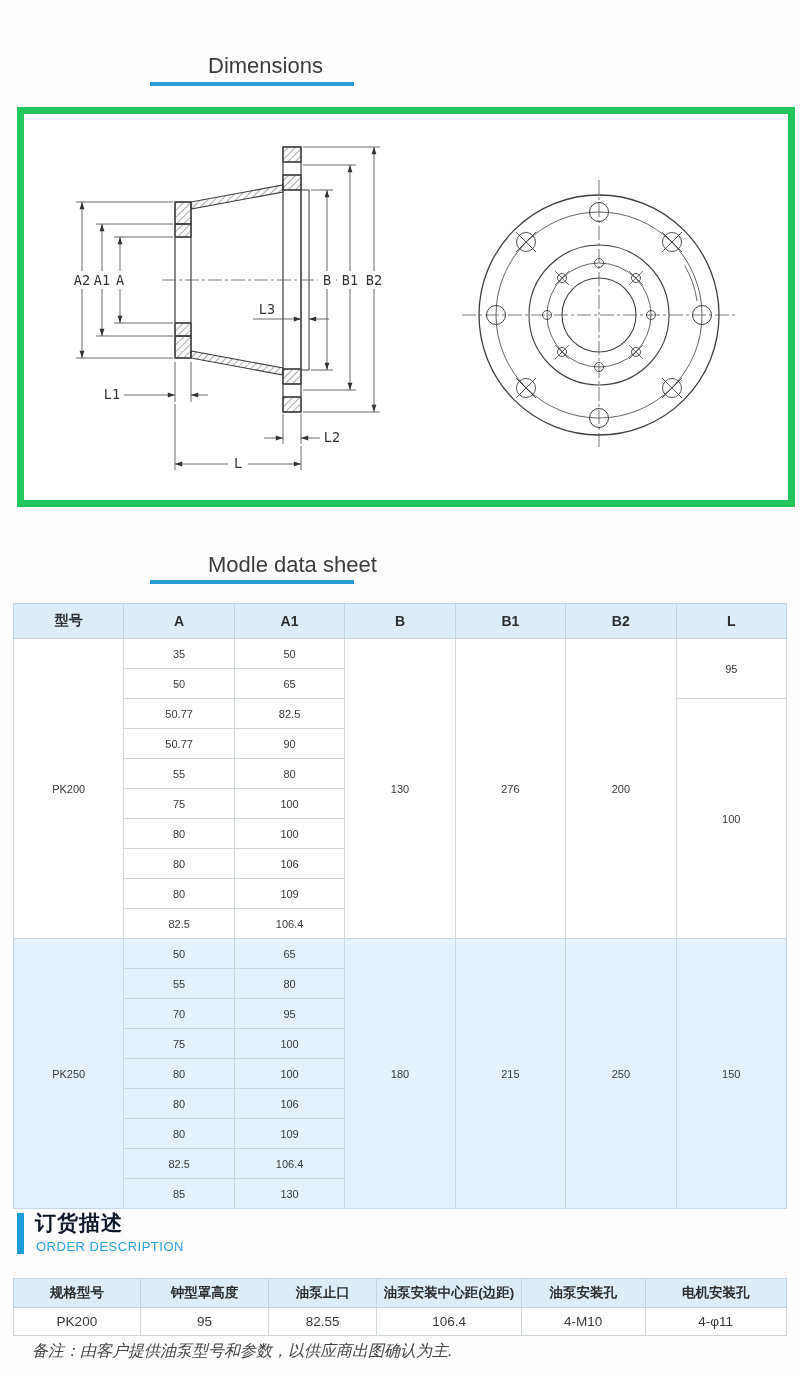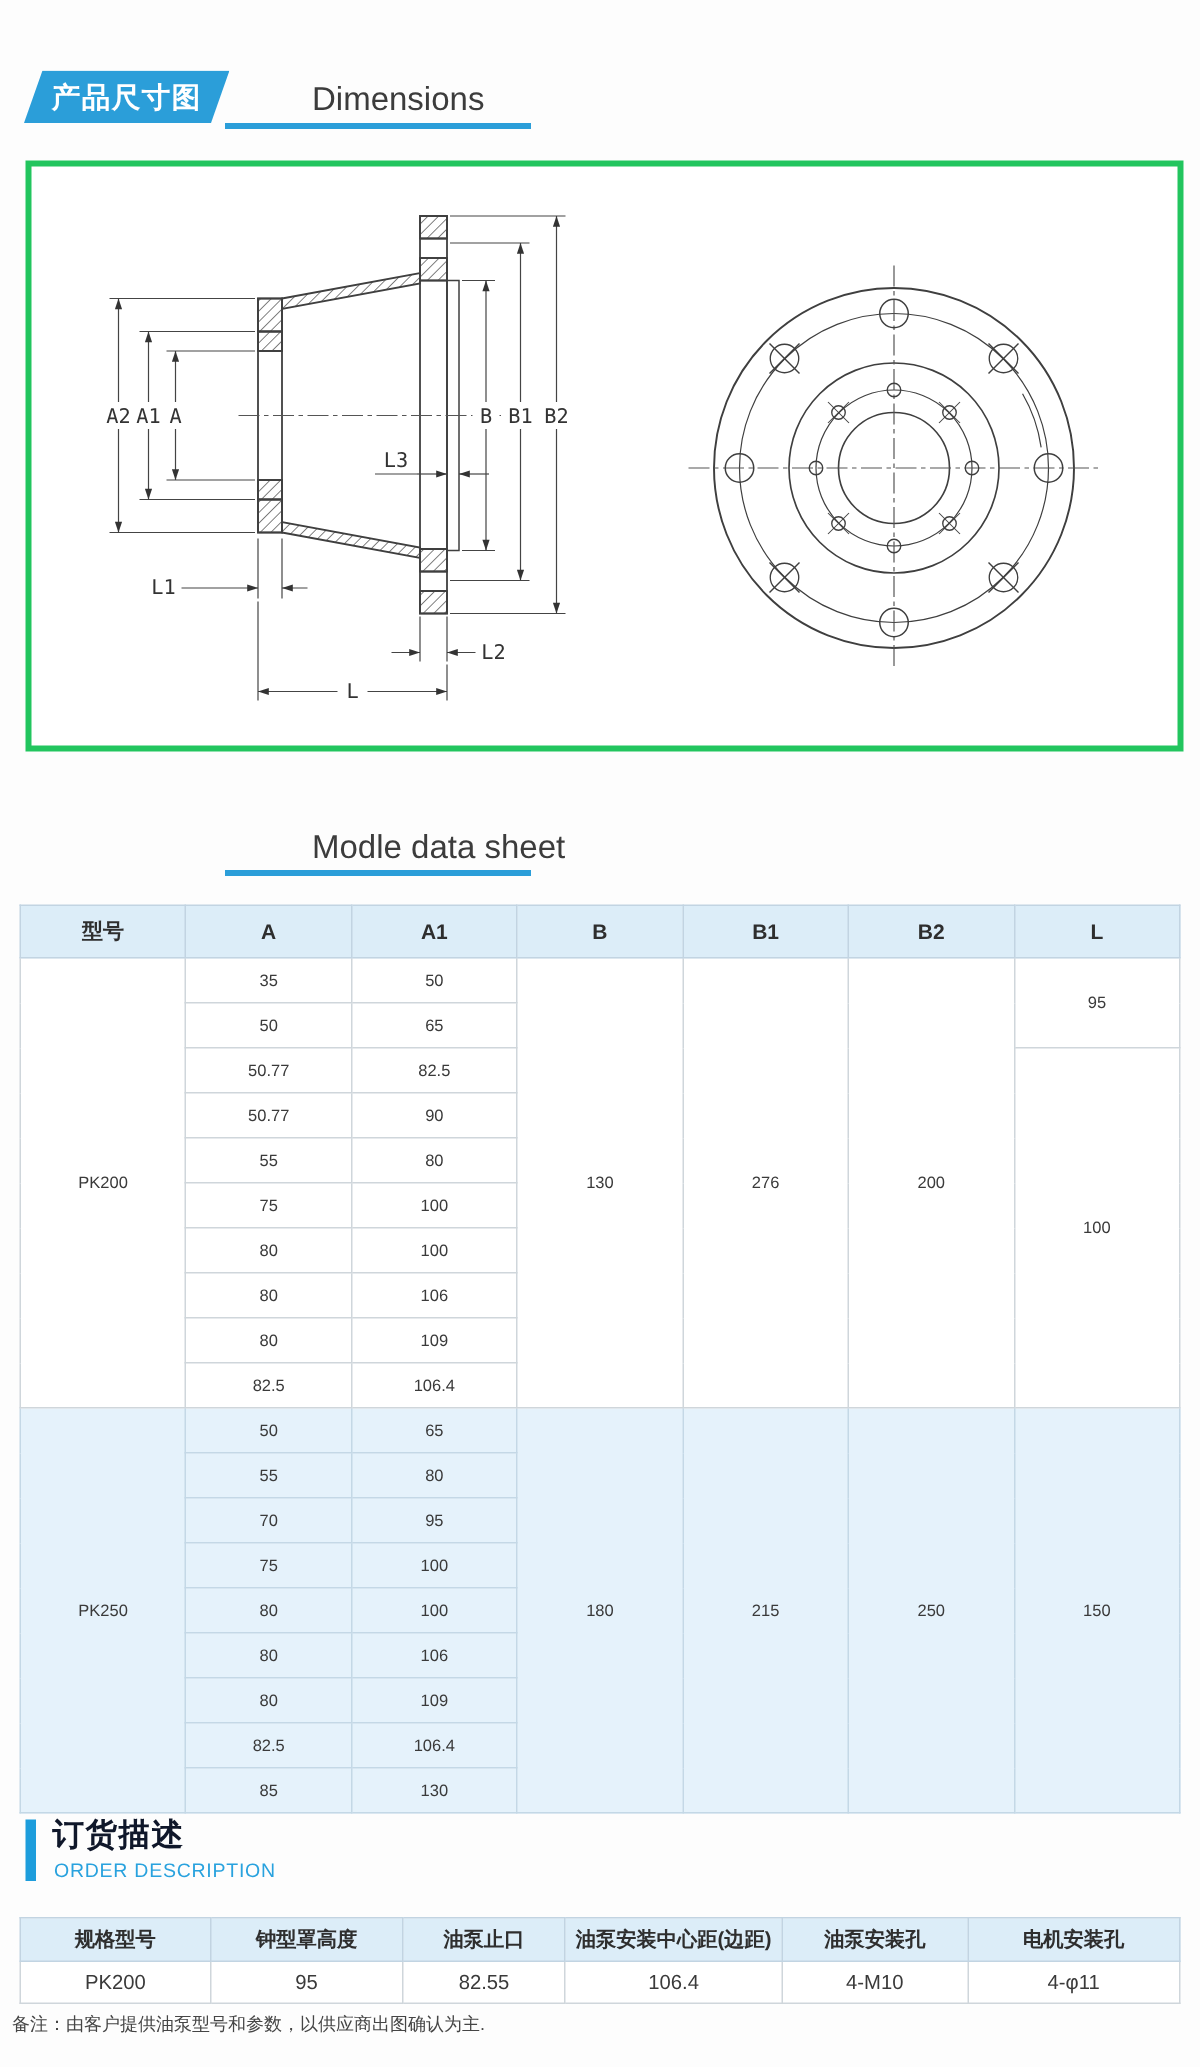--- a/index.html
+++ b/index.html
@@ -10,21 +10,21 @@
   .badge{position:absolute;left:16px;width:121px;height:35px;background:#2b9ed9;color:#fff;
          font-size:19px;font-weight:bold;display:flex;align-items:center;justify-content:center;
          clip-path:polygon(9% 0,100% 0,91% 100%,0 100%);padding:0 8px;letter-spacing:1px;}
   .sec-title{position:absolute;left:171px;font-size:22px;color:#3c3c3c;margin-left:37px;}
   .underline{position:absolute;left:150px;width:204px;height:4px;background:#2b9ed9;}
 
   #badge1{top:47px;}  #title1{top:53px;}  #line1{top:82px;}
   #badge2{top:547px;} #title2{top:552px;} #line2{top:580px;}
 
   
-  #panel{position:absolute;left:17px;top:107px;width:764px;height:386px;border:4px solid #22c55e;background:#fff;}
+  #panel{position:absolute;left:17px;top:107px;width:764px;height:386px;border:7px solid #22c55e;background:#fff;}
   #panel svg{display:block;width:100%;height:100%;}
   .cl{stroke:#555;stroke-width:0.8;stroke-dasharray:14 3 3 3;fill:none;}
   .dim{stroke:#444;stroke-width:0.8;fill:none;}
   .dimtext{font-family:"DejaVu Sans Mono","Liberation Mono",monospace;font-size:13.5px;fill:#333;stroke:none;}
   .lblbg{fill:#fff;stroke:none;}
 
   
   #table1{position:absolute;left:13px;top:603px;width:774px;}
   #table2{position:absolute;left:13px;top:1278px;width:774px;}
   table{border-collapse:collapse;width:100%;table-layout:fixed;border-radius:27px;}
@@ -32,30 +32,27 @@
   td{height:27px;text-align:center;border:1px solid #cfd6db;color:#3a3a3a;font-size:11px;background:#fff;}
   td.alt{background:#e5f2fb;border-color:#c4d8e6;}
   #table2 th{height:26px;font-size:13.5px;margin-top:40px;}
   #table2 td{height:25px;font-size:13.5px;}
 
   
   #order-bar{position:absolute;left:17px;top:1213px;width:7px;height:41px;background:#1d9ddc;}
   #order-cn{position:absolute;left:35px;top:1209px;font-size:21px;font-weight:bold;color:#0f172a;letter-spacing:1px;}
   #order-en{position:absolute;left:36px;top:1239px;font-size:13px;color:#29a2de;letter-spacing:0.5px;}
 
-  #note{position:absolute;left:8px;top:1341px;font-size:12px;color:#454545;}
+  #note{position:absolute;left:32px;top:1341px;font-size:16px;color:#454545;font-style:italic;}
 </style>
 </head>
 <body>
 
 <div id="page">
 
-  <div class="badge" id="badge1">
-      <span>产品尺寸图</span>
-    </div>
   <div class="sec-title" id="title1">Dimensions</div>
   <div class="underline" id="line1"></div>
 
   <div id="panel">
     <svg viewBox="0 0 764 386">
       <defs>
         <pattern id="hatch" width="5" height="5" patternUnits="userSpaceOnUse" patternTransform="rotate(45)">
           <line x1="0" y1="0" x2="0" y2="5" stroke="#555" stroke-width="1"></line>
         </pattern>
         <marker id="arr" viewBox="0 0 10 10" refX="9.5" refY="5" markerWidth="10" markerHeight="10" orient="auto-start-reverse">

